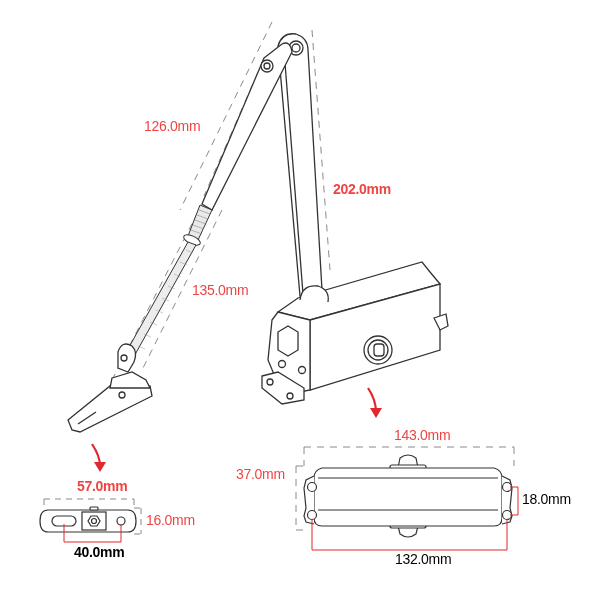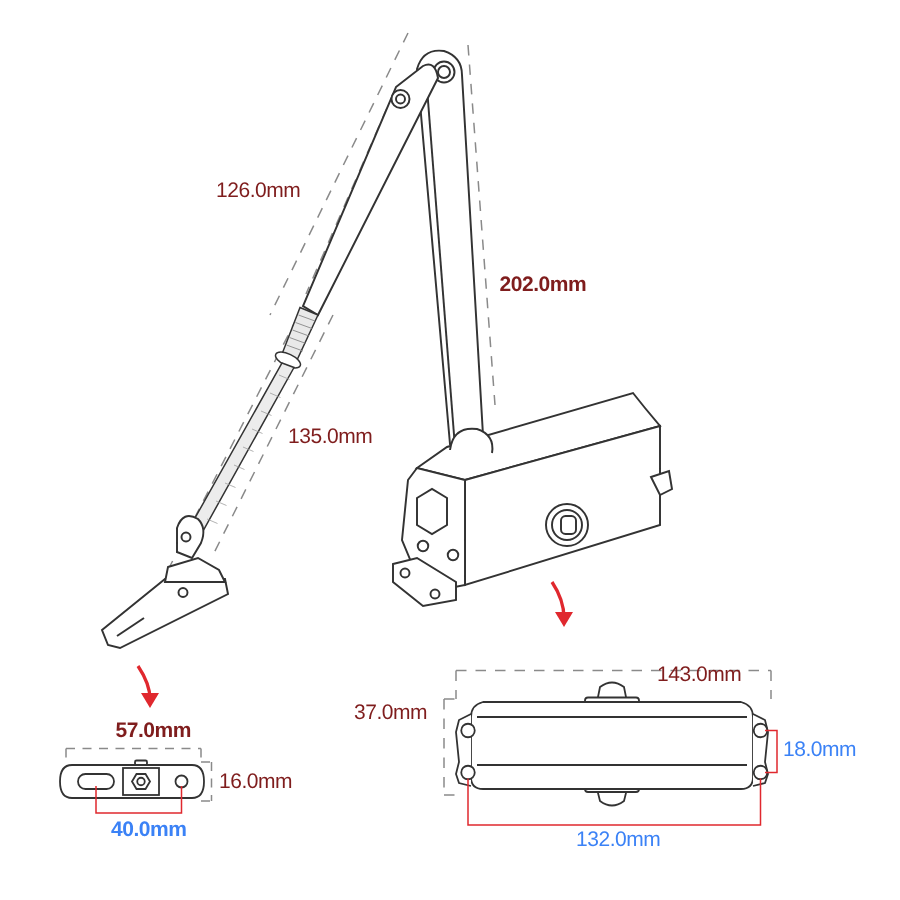--- a/index.html
+++ b/index.html
@@ -1,19 +1,19 @@
 <!DOCTYPE html>
 <html><head>
   <meta charset="utf-8">
   <style>
     html, body { margin: 0; padding: 0; background: #ffffff; }
     body { width: 600px; height: 600px; position: relative; overflow: hidden; font-family: "Liberation Sans", sans-serif; }
     svg { position: absolute; left: 0; top: 0; }
-    .lbl { position: absolute; font-size: 14px; color: #7f1d1d; letter-spacing: -0.3px; white-space: nowrap; }
-    .lbl.red { color: #3b82f6; }
+    .lbl { position: absolute; font-size: 14px; color: #ef4444; letter-spacing: -0.3px; white-space: nowrap; }
+    .lbl.red { color: #000000; }
   </style>
 </head>
 <body>
 
 <svg width="600" height="600" viewBox="0 0 600 600">
 
   <g stroke="#8a8a8a" stroke-width="1" stroke-dasharray="7,6" fill="none">
     <line x1="272" y1="22" x2="180" y2="210"></line>
     <line x1="312" y1="30" x2="330" y2="270"></line>
     <line x1="198" y1="212" x2="112" y2="380"></line>
@@ -159,16 +159,16 @@
 </svg>
 
 <div class="lbl" style="left:144px; top:118px;">126.0mm</div>
 <div class="lbl" style="left:333px; top:181px;font-weight:bold;">202.0mm</div>
 <div class="lbl" style="left:192px; top:282px;">135.0mm</div>
 
 <div class="lbl" style="left:77px; top:478px;font-weight:bold;">57.0mm</div>
 <div class="lbl" style="left:146px; top:512px;text-align:right;">16.0mm</div>
 <div class="lbl red" style="left:74px; top:544px;font-weight:bold;">40.0mm</div>
 
-<div class="lbl" style="left:394px; top:441px;margin-left:44px;">143.0mm</div>
+<div class="lbl" style="left:394px; top:427px;">143.0mm</div>
 <div class="lbl" style="left:236px; top:466px;">37.0mm</div>
 <div class="lbl red" style="left:522px; top:491px;">18.0mm</div>
-<div class="lbl red" style="left:384px; top:551px;text-align:center;">132.0mm</div>
+<div class="lbl red" style="left:395px; top:551px;text-align:center;">132.0mm</div>
 
 </body></html>

